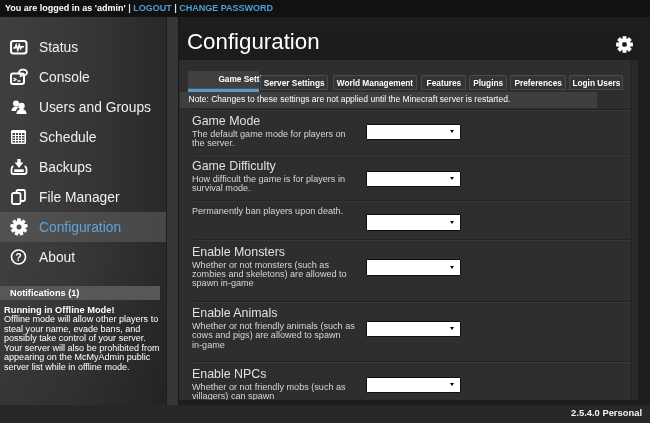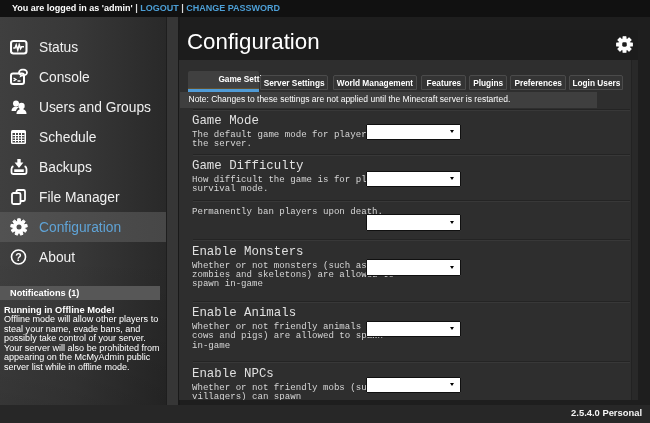--- a/index.html
+++ b/index.html
@@ -1,20 +1,20 @@
 <!DOCTYPE html>
 <html><head>
 <meta charset="utf-8">
 <style>
 * { margin:0; padding:0; box-sizing:border-box; }
 html,body { width:650px; height:423px; overflow:hidden; background:#1e1e1e; font-family:"Liberation Sans", sans-serif; }
 #stage { position:absolute; left:0; top:0; width:650px; height:423px; background:#1e1e1e; }
 
 
-#topbar { position:absolute; left:0; top:0; width:650px; height:17px; background:#111; color:#fff; font-size:9px; font-weight:bold; line-height:17px; padding-left:12px; white-space:nowrap; }
+#topbar { position:absolute; left:0; top:0; width:650px; height:17px; background:#111; color:#fff; font-size:9px; font-weight:bold; line-height:17px; padding-left:5px; white-space:nowrap; }
 #topbar a { color:#4d9fd6; text-decoration:none; }
 
 
 #footer { position:absolute; left:0; top:405px; width:650px; height:18px; background:#272727; color:#f5f5f5; font-size:9.4px; font-weight:bold; line-height:16px; text-align:right; padding-right:8px; }
 
 
 #sidebar { position:absolute; left:0; top:17px; width:166px; height:388px; background:linear-gradient(to bottom, rgba(0,0,0,0) 62%, rgba(0,0,0,0.15) 100%), linear-gradient(to right, #3f3f3f 0%, #383838 45%, #292929 100%); }
 #sidegroove { position:absolute; left:166px; top:17px; width:12px; height:388px; background:#363636; border-left:1px solid #1e1e1e; }
 #sidegap { position:absolute; left:178px; top:17px; width:2px; height:388px; background:#191919; }
 .menu { position:absolute; left:0; top:15px; width:166px; }
@@ -37,21 +37,21 @@
 
 #tabs { position:absolute; left:9.4px; top:41px; height:21px; white-space:nowrap; }
 .tab { display:inline-block; vertical-align:top; margin-top:3.5px; height:15px; line-height:14px; background:#343434; border:1px solid #4b4b4b; border-radius:2px 2px 0 0; color:#fff; font-size:8.3px; font-weight:bold; text-align:center; }
 .tab.act { background:#404040; border:none; border-bottom:3.5px solid #4f9bd7; height:21px; line-height:17px; margin-top:0; box-shadow:inset 0 -1px 0 #63522e;padding-left:30px; }
 
 
 #note { position:absolute; left:1px; top:62px; width:417px; height:15.5px; background:#3f3f3f; color:#fff; font-size:8.5px; font-weight:normal; line-height:15.5px; padding-left:8.5px; }
 
 
 #rows { position:absolute; left:1px; top:78.5px; width:451.5px; }
-.row { position:relative; padding:5.5px 0 0 12px;font-family:Liberation Mono, monospace; }
+.row { position:relative; padding:5.5px 0 0 12px; }
 .row:before { content:""; position:absolute; left:12.5px; right:2px; top:0; height:1px; background:#242424; box-shadow:0 1px 0 rgba(255,255,255,0.05); }
 .row .rt { font-size:12.4px; color:#e0e0e0; line-height:14px; }
 .row .rd { font-size:9.1px; color:#d6d6d6; line-height:9.4px; margin-top:2px; }
 .r1 { height:45px; } .r2 { height:46px; } .r3 { height:39.5px; } .r4 { height:61.5px; } .r5 { height:60.5px; } .r6 { height:45px; }
 .sel-box { position:absolute; left:185.5px; width:95px; height:16.6px; background:#fff; border:1px solid #101010; border-radius:1px; }
 .r1 .sel-box{top:15px;} .r2 .sel-box{top:17px;} .r3 .sel-box{top:14.5px;} .r4 .sel-box{top:20px;} .r5 .sel-box{top:20px;} .r6 .sel-box{top:15.5px;}
 .sel-box:after { content:""; position:absolute; right:6px; top:5.5px; width:0; height:0; border-left:2.8px solid transparent; border-right:2.8px solid transparent; border-top:3.8px solid #000; }
 </style>
 </head>
 <body>

